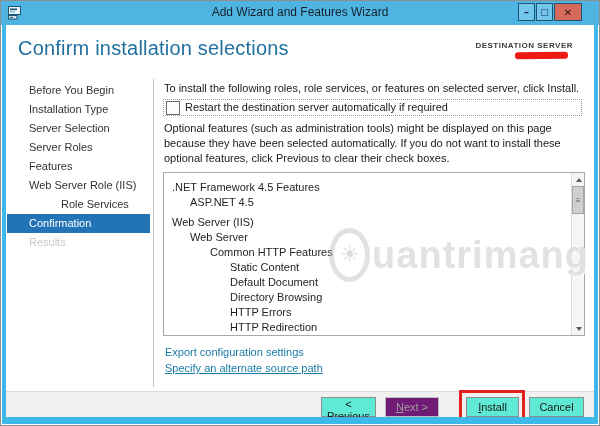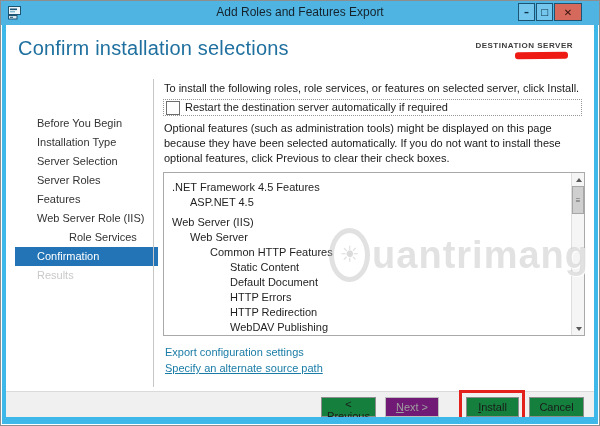--- a/index.html
+++ b/index.html
@@ -28,21 +28,21 @@
 
   
   .page-title { position:absolute; left:17px; top:36px; font-size:20px; font-weight:300;
                 color:#1f709f; letter-spacing:0.2px; }
   .dest-label { position:absolute; top:40px; right:26px; font-size:8px; letter-spacing:0.5px;
                 color:#3c3c3c; font-weight:bold; }
   .dest-underline { position:absolute; top:51px; right:31px; width:53px; height:7px;
                     background:#ee1b15; border-radius:3px; transform:rotate(-0.5deg); }
 
   
-  .sidebar { position:absolute; left:14px; top:80px; width:143px;margin-top:33px; }
+  .sidebar { position:absolute; left:6px; top:80px; width:143px; }
   .step { height:19px; line-height:19px; padding-left:22px; font-size:11px; color:#333;
           white-space:nowrap; cursor:default; }
   .step.ind1 { padding-left:54px; }
   .step.sel { background:#2274b6; color:#ffffff; }
   .step.dis { color:#c9c9c9; }
   .divider { position:absolute; left:152px; top:78px; width:1px; height:308px; background:#c7c7c7; }
 
   
   .instruction { position:absolute; left:163px; top:81px; width:420px; font-size:11px; color:#1a1a1a; }
   .restart-row { position:absolute; left:162px; top:98px; width:419px; height:17px;
@@ -85,21 +85,21 @@
              color:rgba(183,183,183,0.40); text-shadow:1px 1px 0 rgba(255,255,255,0.9); }
 
   
   .link { position:absolute; left:164px; font-size:11px; color:#1a7ca6; cursor:pointer; }
   .link-export { top:345px; }
   .link-source { top:361px;text-decoration:underline; }
 
   
   .footer { position:absolute; left:5px; right:5px; top:390px; height:28px; background:#f0f0f0;
             border-top:1px solid #dadada; }
-  .btn { position:absolute; top:396px; height:20px; background:#15803d; border:1px solid #8d8d8d;
+  .btn { position:absolute; top:396px; height:20px; background:#5eead4; border:1px solid #8d8d8d;
          font-size:11px; color:#1a1a1a; box-sizing:border-box; text-align:center;
          font-family:"Liberation Sans","DejaVu Sans",sans-serif; padding:0 2px; }
   .btn .ak { text-decoration:underline; }
   .btn-prev { left:320px; width:55px; }
   .btn-next { left:384px; width:54px; background:#701a75; border-color:#bdbdbd; color:#9f9f9f; }
   .btn-install { left:465px; width:53px; }
   .btn-cancel { left:528px; width:55px; }
   .install-annotation { position:absolute; left:458px; top:389px; width:66px; height:32px;
                         border:3px solid #e3201b; box-sizing:border-box; z-index:8; pointer-events:none; }
 </style>
@@ -109,21 +109,21 @@
 <div class="window">
 
   <div class="titlebar">
     <svg class="app-icon" viewBox="0 0 16 16">
       <rect x="1.5" y="1.5" width="12" height="8" fill="#eef6fa" stroke="#1c5574"></rect>
       <rect x="3" y="3.5" width="7" height="1.6" fill="#1c5574"></rect>
       <rect x="3" y="6" width="5" height="1.4" fill="#7fb6cf"></rect>
       <rect x="1.5" y="10.5" width="8.5" height="3.5" fill="#d9e6ee" stroke="#1c5574"></rect>
       <rect x="3" y="11.8" width="3" height="1" fill="#1c5574"></rect>
     </svg>
-    <div class="title-text">Add Roles and Features Export</div>
+    <div class="title-text">Add Wizard and Features Wizard</div>
     <div class="winbtn btn-min">–</div>
     <div class="winbtn btn-max">□</div>
     <div class="winbtn btn-close">✕</div>
   </div>
 
   <div class="page-title">Confirm installation selections</div>
   <div class="dest-label">DESTINATION SERVER</div>
   <div class="dest-underline"></div>
 
   <div class="sidebar">
@@ -150,20 +150,21 @@
 
   <div class="listbox">
     <div class="list-inner">
         <div class="lrow li0 gs">.NET Framework 4.5 Features</div>
         <div class="lrow li1">ASP.NET 4.5</div>
         <div class="lrow li0 gs">Web Server (IIS)</div>
         <div class="lrow li1">Web Server</div>
         <div class="lrow li2">Common HTTP Features</div>
         <div class="lrow li3">Static Content</div>
         <div class="lrow li3">Default Document</div>
+        <div class="lrow li3">Directory Browsing</div>
         <div class="lrow li3">HTTP Errors</div>
         <div class="lrow li3">HTTP Redirection</div>
         <div class="lrow li3">WebDAV Publishing</div>
       </div>
     <div class="sbar">
       <div class="sarrow up">
           <span class="tri up"></span>
         </div>
       <div class="sthumb">≡</div>
       <div class="sarrow down">

